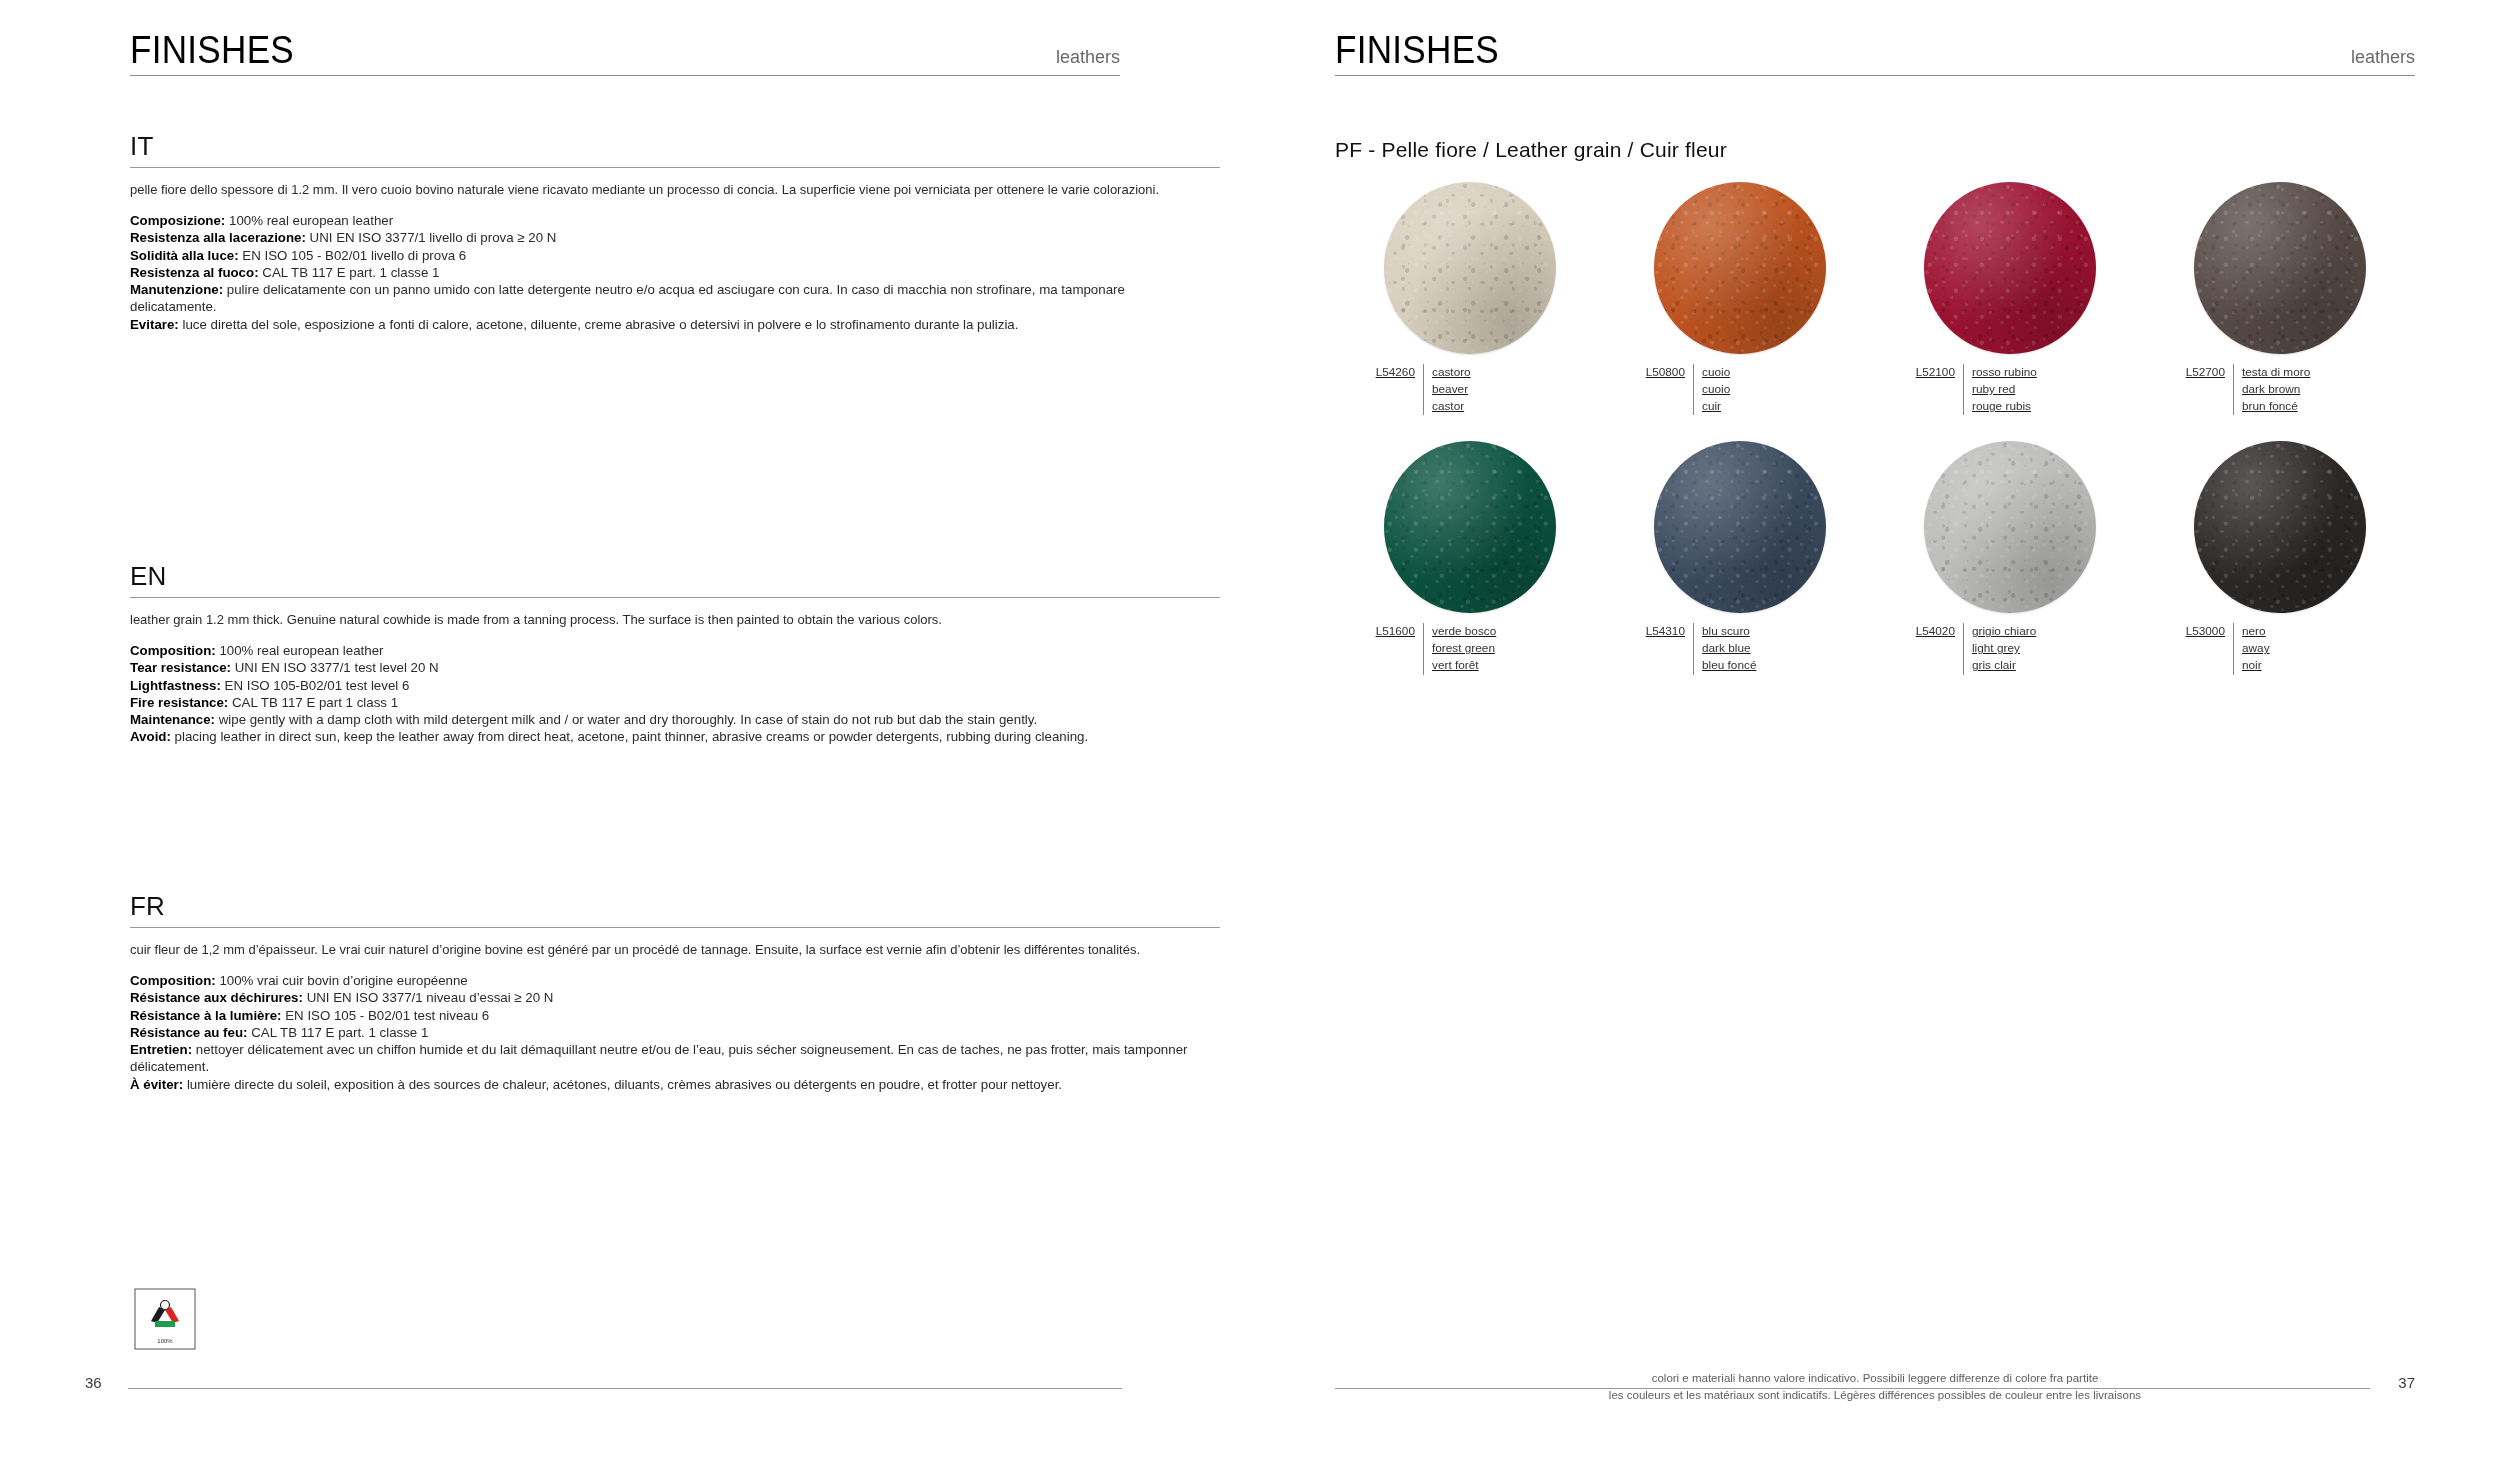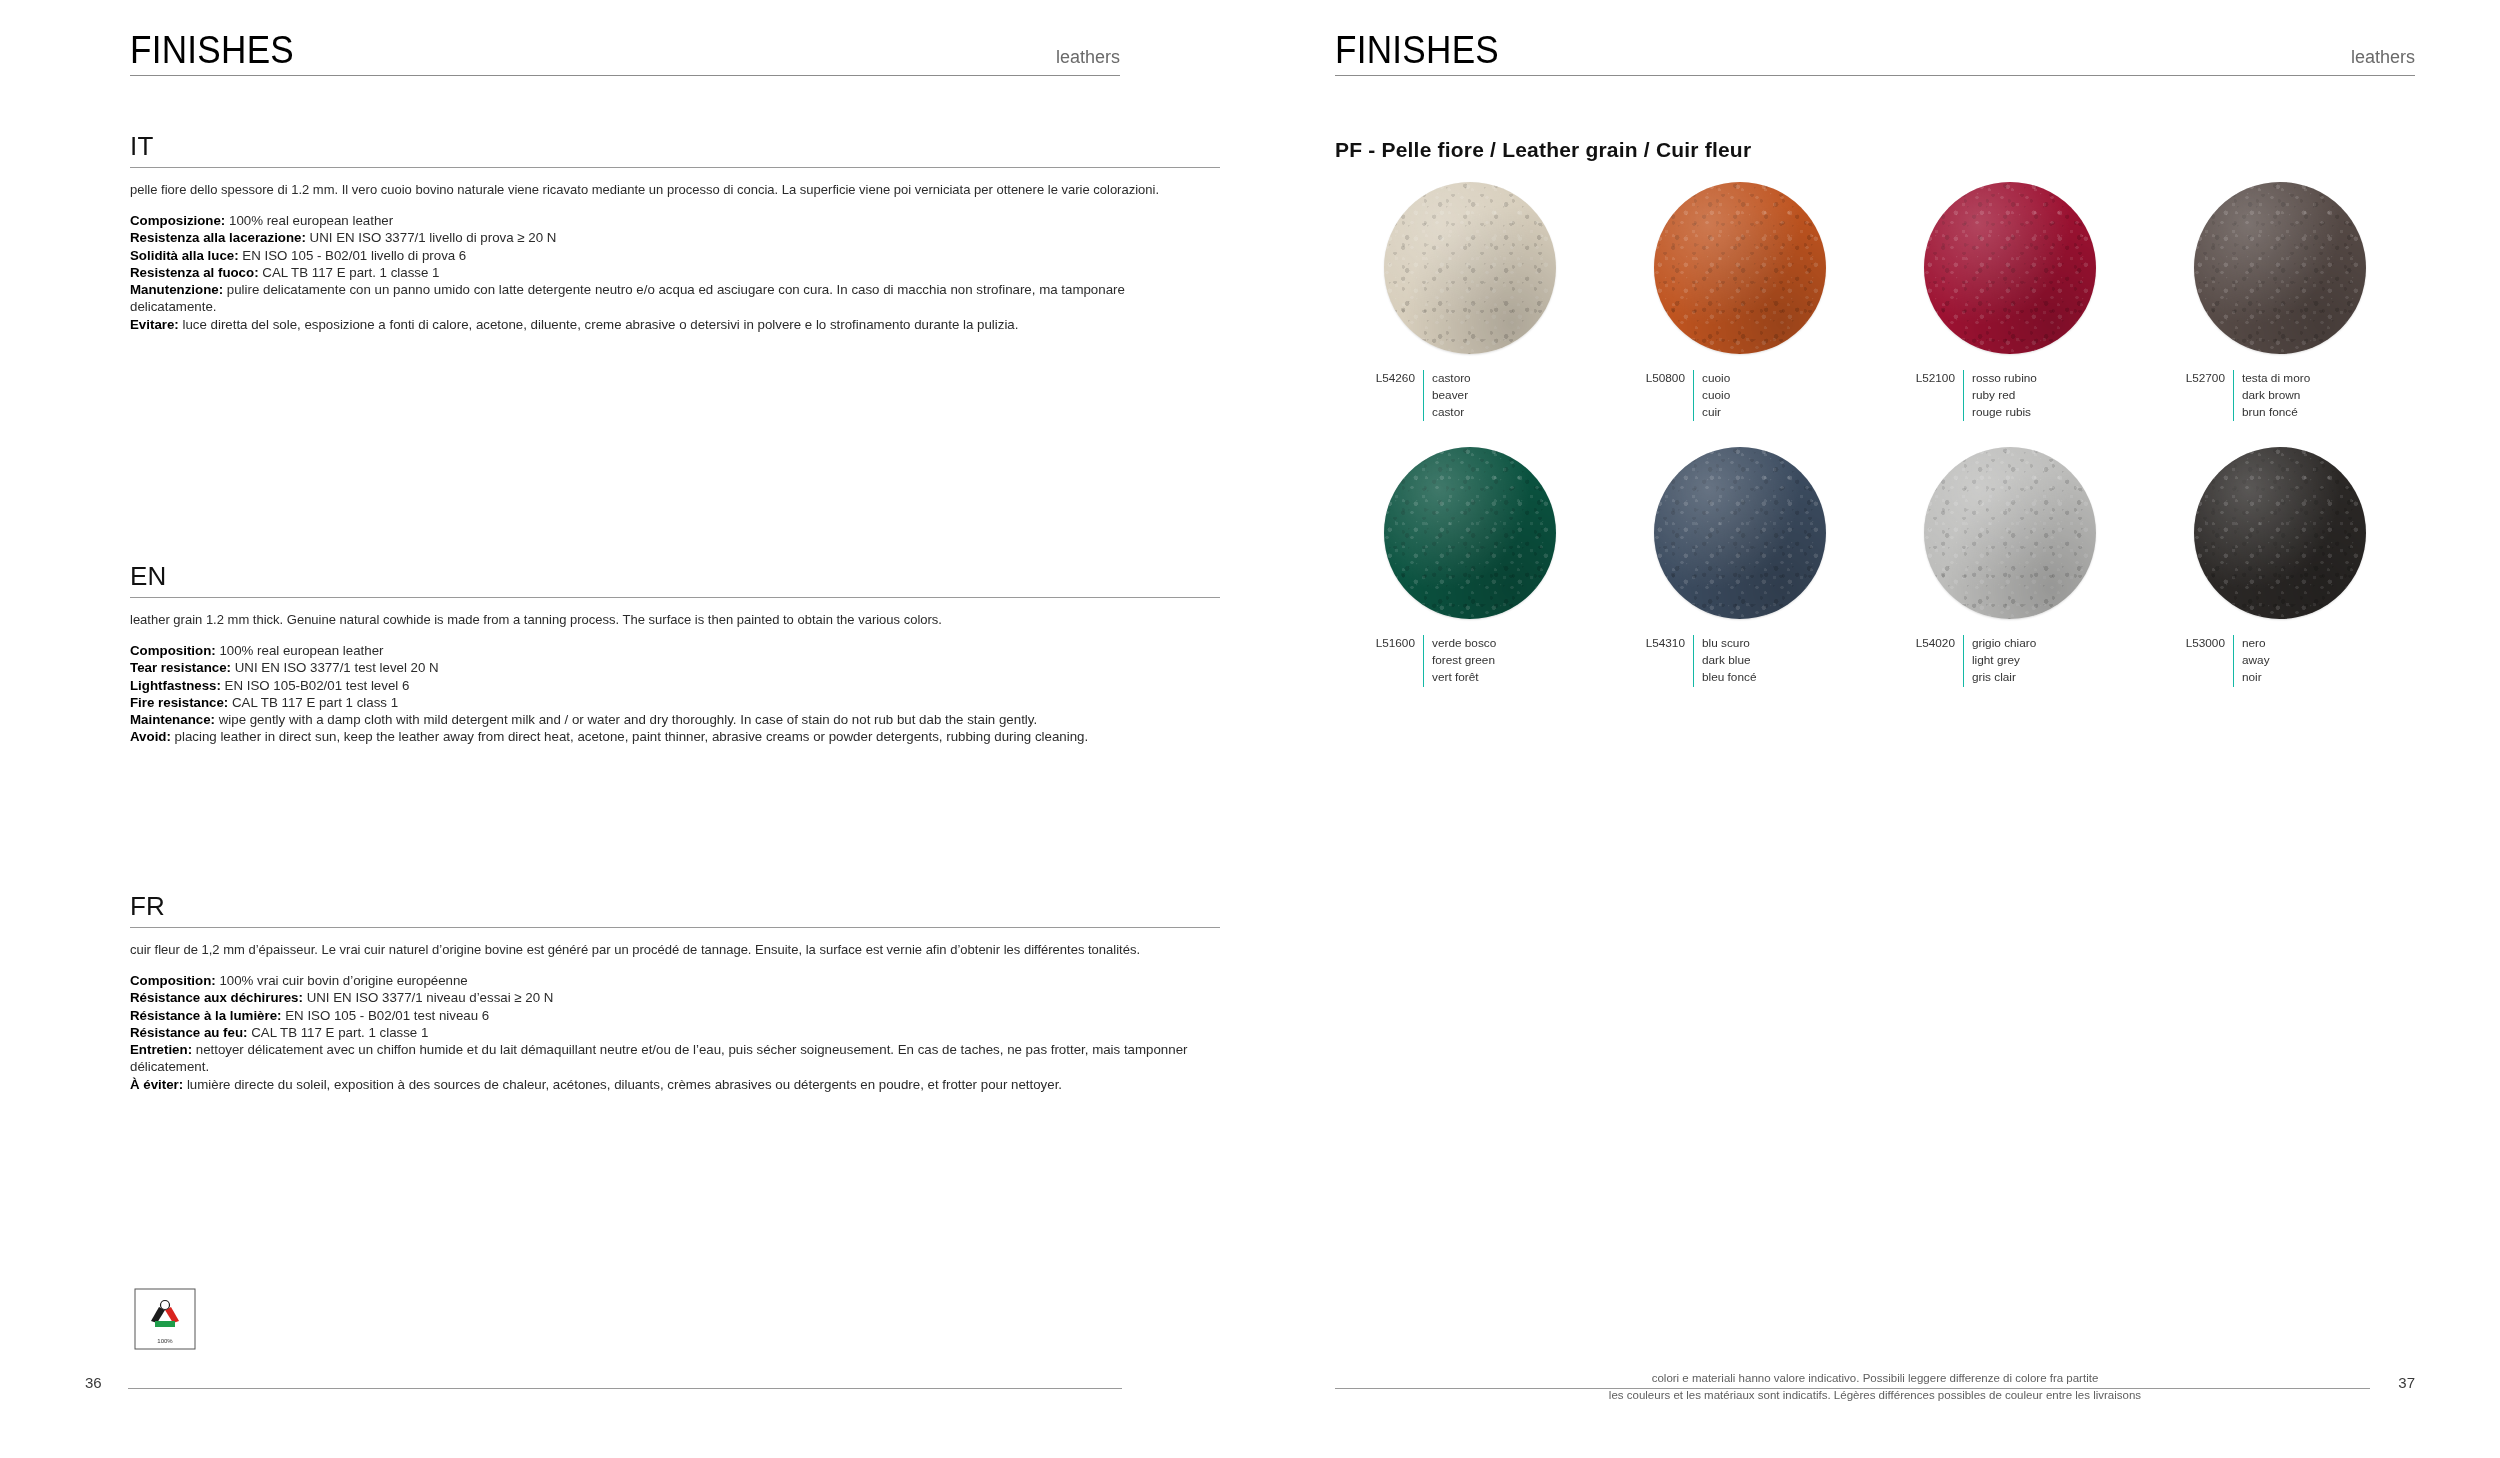--- a/index.html
+++ b/index.html
@@ -142,21 +142,21 @@
     color: #5e5e5e;
   }
 
   
   .section-title {
     position: absolute;
     left: 85px;
     top: 138px;
     font-size: 21px;
     color: #111;
-    font-weight: 700;
+    font-weight: 400;
     letter-spacing: 0.2px;
   }
 
   .swatch-grid {
     position: absolute;
     left: 85px;
     top: 178px;
     width: 1080px;
   }
   .swatch-row {
@@ -209,22 +209,23 @@
     inset: 0;
     border-radius: 50%;
     background:
       radial-gradient(ellipse at 32% 24%, rgba(255,255,255,0.22) 0%, rgba(255,255,255,0) 55%),
       radial-gradient(ellipse at 74% 82%, rgba(0,0,0,0.20) 0%, rgba(0,0,0,0) 60%);
   }
 
   .swatch-label {
     display: flex;
     align-items: flex-start;
-    margin-top: 12px;
+    margin-top: 6px;
     padding-left: 10px;
+    text-decoration: underline;
   }
   .swatch-code {
     font-size: 11.8px;
     color: #333;
     width: 70px;
     text-align: right;
     padding-right: 8px;
     line-height: 1.45;
     flex: 0 0 auto;
   }

